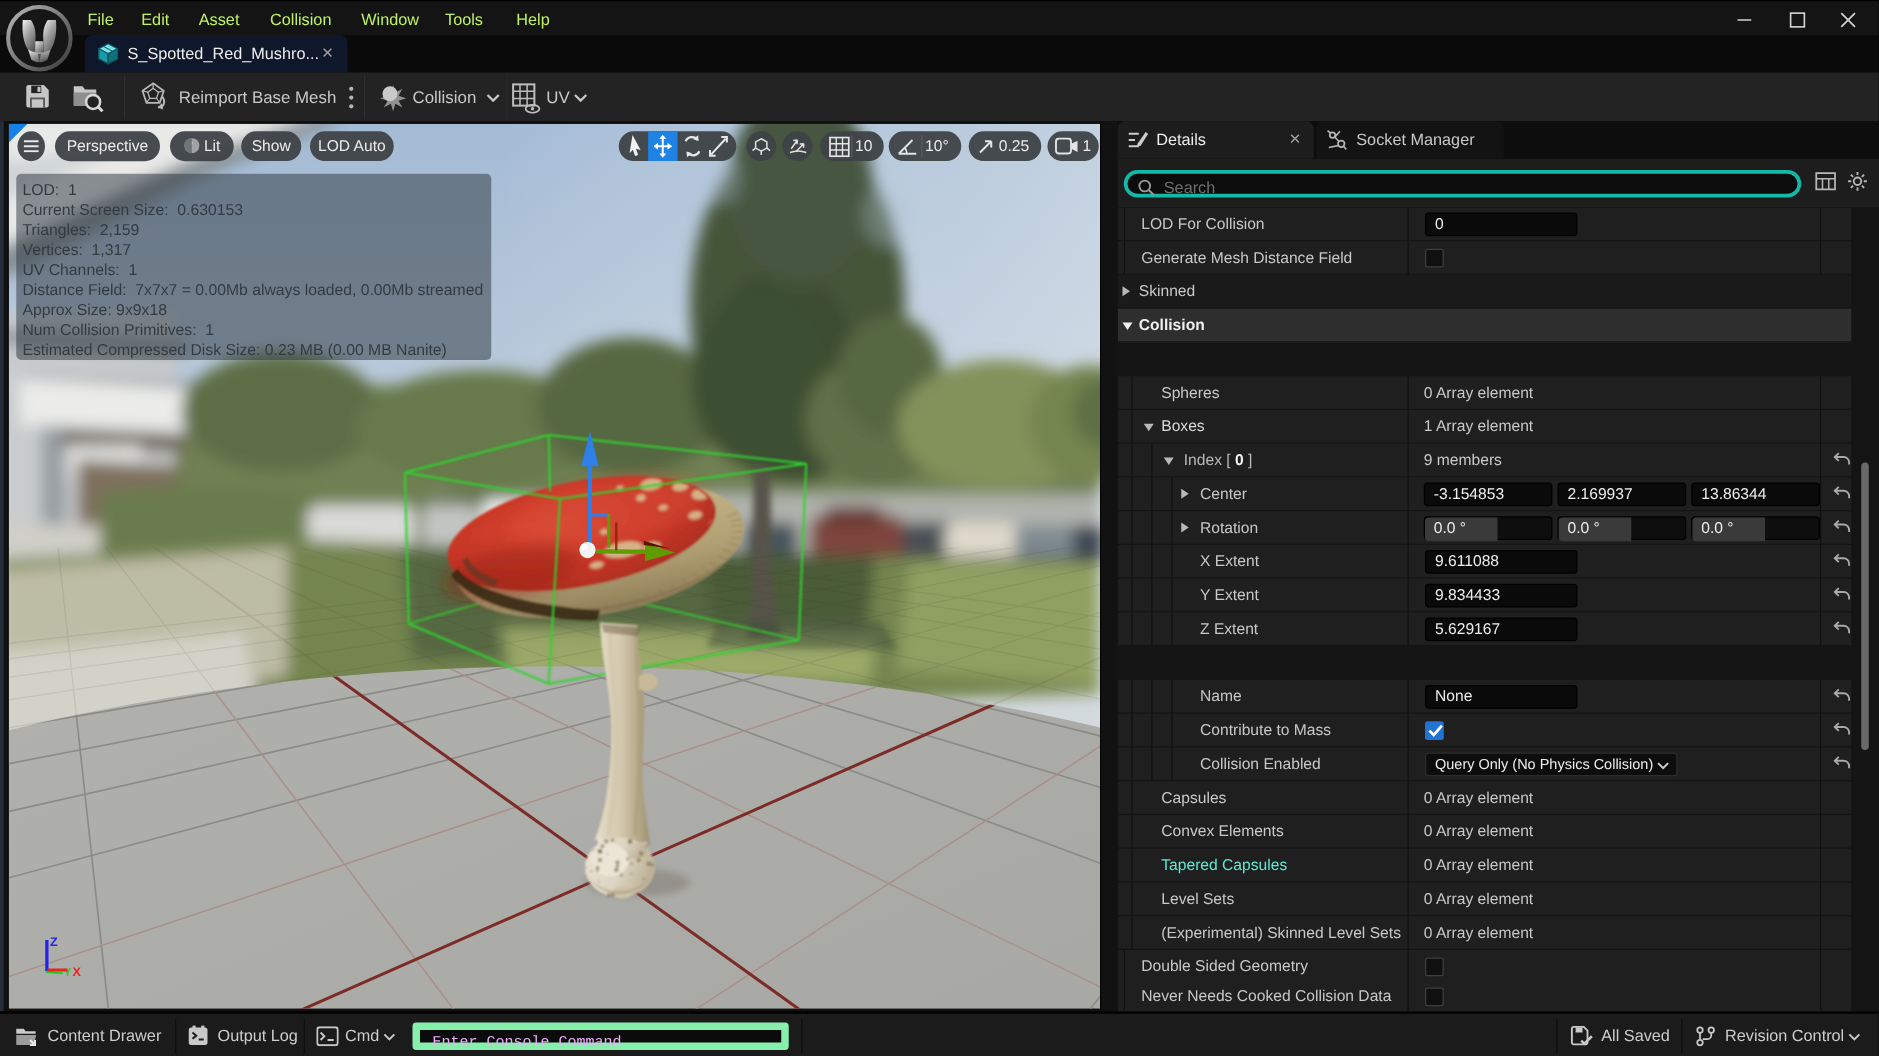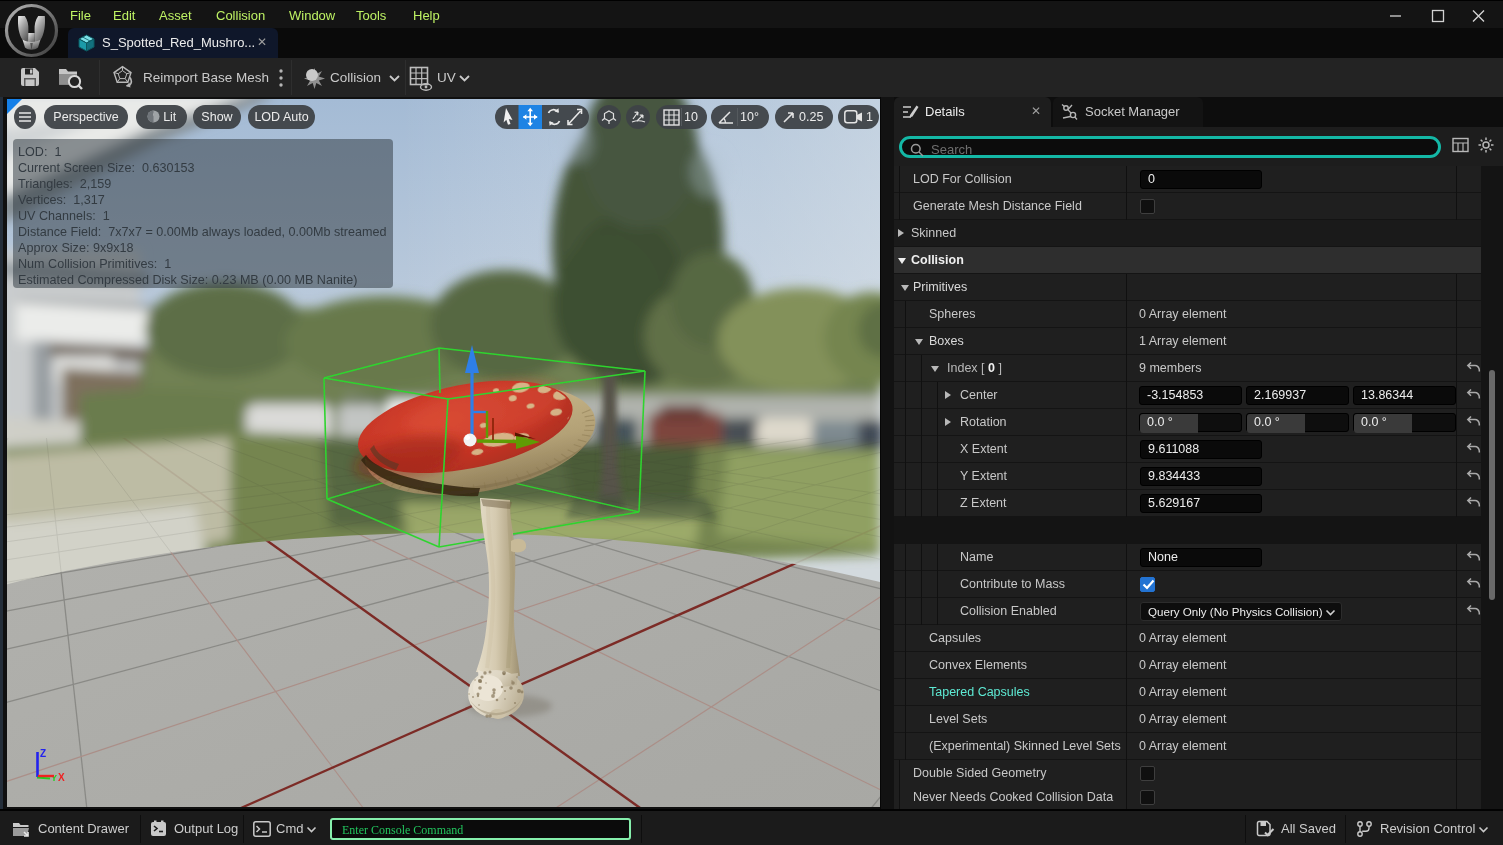--- a/index.html
+++ b/index.html
@@ -611,26 +611,20 @@
           <div class="cbox"></div>
         </div>
         <div class="drow" style="top:54px;background:#1a1a1a">
           <div class="tri trir" style="left:4px"></div>
           <div class="dlab" style="left:17px;color:#c8c8c8">Skinned</div>
         </div>
         <div class="drow" style="top:81px;background:#2e2e2e">
           <div class="tri trid" style="left:4px;border-top-color:#efefef"></div>
           <div class="dlab" style="left:17px;font-weight:bold;color:#f0f0f0">Collision</div>
         </div>
-        <div class="drow" style="top:108px">
-          <div class="iguide" style="left:232px"></div>
-          <div class="iguide" style="left:562px"></div>
-          <div class="tri trid" style="left:7px"></div>
-          <div class="dlab" style="left:19px;color:#dadada">Primitives</div>
-        </div>
         <div class="drow" style="top:135px">
           <div class="iguide" style="left:11px"></div>
           <div class="iguide" style="left:232px"></div>
           <div class="iguide" style="left:562px"></div>
           <div class="dlab" style="left:35px;color:#c8c8c8">Spheres</div>
           <div class="dval" style="left:245px">0 Array element</div>
         </div>
         <div class="drow" style="top:162px">
           <div class="iguide" style="left:11px"></div>
           <div class="iguide" style="left:232px"></div>
@@ -830,22 +824,22 @@
 <div class="sbtxt" style="left:174px">Output Log</div>
 <div class="ssep" style="left:243px"></div>
 <svg class="abs" style="left:253px;top:10px" width="18" height="16" viewBox="0 0 18 16">
 <rect x="0.8" y="0.8" width="16.4" height="14.4" rx="2" fill="none" stroke="#c9c9c9" stroke-width="1.5"></rect>
 <path d="M3.5 5 l3 3 -3 3 M9 11 h5" stroke="#c9c9c9" stroke-width="1.5" fill="none"></path>
       </svg>
 <div class="sbtxt" style="left:276px">Cmd</div>
 <svg class="abs" style="left:306px;top:15px" width="11" height="8" viewBox="0 0 11 8">
 <path d="M1.5 1.5 L5.5 5.5 L9.5 1.5" stroke="#c9c9c9" stroke-width="1.6" fill="none"></path>
       </svg>
-<div class="abs" style="left:330px;top:7px;width:301px;height:22px;background:#0b0b0b;border:2px solid #86efac;border-radius:3px;
-font-family:Liberation Serif, serif;font-size:12px;color:#22c55e;line-height:20px;padding-left:10px">Enter Console Command</div>
+<div class="abs" style="left:330px;top:7px;width:301px;height:22px;background:#0b0b0b;border:6px solid #86efac;border-radius:3px;
+font-family:Liberation Mono, monospace;font-size:12px;color:#f0abfc;line-height:20px;padding-left:10px">Enter Console Command</div>
 <div class="ssep" style="left:641px"></div>
 <div class="ssep" style="left:1245px"></div>
 <svg class="abs" style="left:1256px;top:9px" width="19" height="18" viewBox="0 0 19 18">
 <path d="M1.5 3 a1.5 1.5 0 0 1 1.5 -1.5 H11 L14 4.5 V14 a1.5 1.5 0 0 1 -1.5 1.5 H3 a1.5 1.5 0 0 1 -1.5 -1.5 Z" fill="none" stroke="#c9c9c9" stroke-width="1.5"></path>
 <rect x="4.5" y="2" width="5.5" height="4" fill="#c9c9c9"></rect>
 <path d="M9 12.5 l2.5 2.5 L17.5 9" stroke="#c9c9c9" stroke-width="2" fill="none"></path>
       </svg>
 <div class="sbtxt" style="left:1281px">All Saved</div>
 <div class="ssep" style="left:1345px"></div>
 <svg class="abs" style="left:1356px;top:9px" width="18" height="18" viewBox="0 0 18 18">

